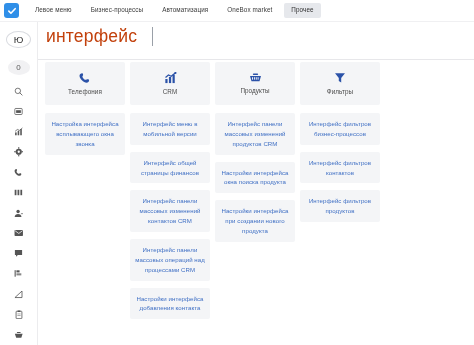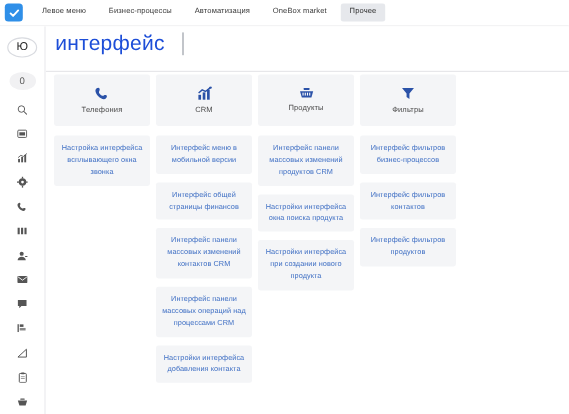--- a/index.html
+++ b/index.html
@@ -38,21 +38,21 @@
   .searchrow {
     position: absolute; left: 0; top: 22px; width: 474px; height: 38px;
     background: #fff;
   }
   .search-underline {
     position: absolute; left: 38px; top: 59px; width: 436px; height: 1px;
     background: #e7e7ea;
   }
   .search-input-text {
     position: absolute; left: 46px; top: 28px;
-    font-size: 17.5px; color: #1d4ed8; letter-spacing: .2px;
+    font-size: 17.5px; color: #c2410c; letter-spacing: .2px;
     line-height: 1; white-space: nowrap;
   }
   .caret {
     position: absolute; left: 152px; top: 27px;
     width: 1px; height: 19px; background: #9aa0a8;
   }
 
   
   .sidebar {
     position: absolute; left: 0; top: 22px; width: 38px; height: 323px;

